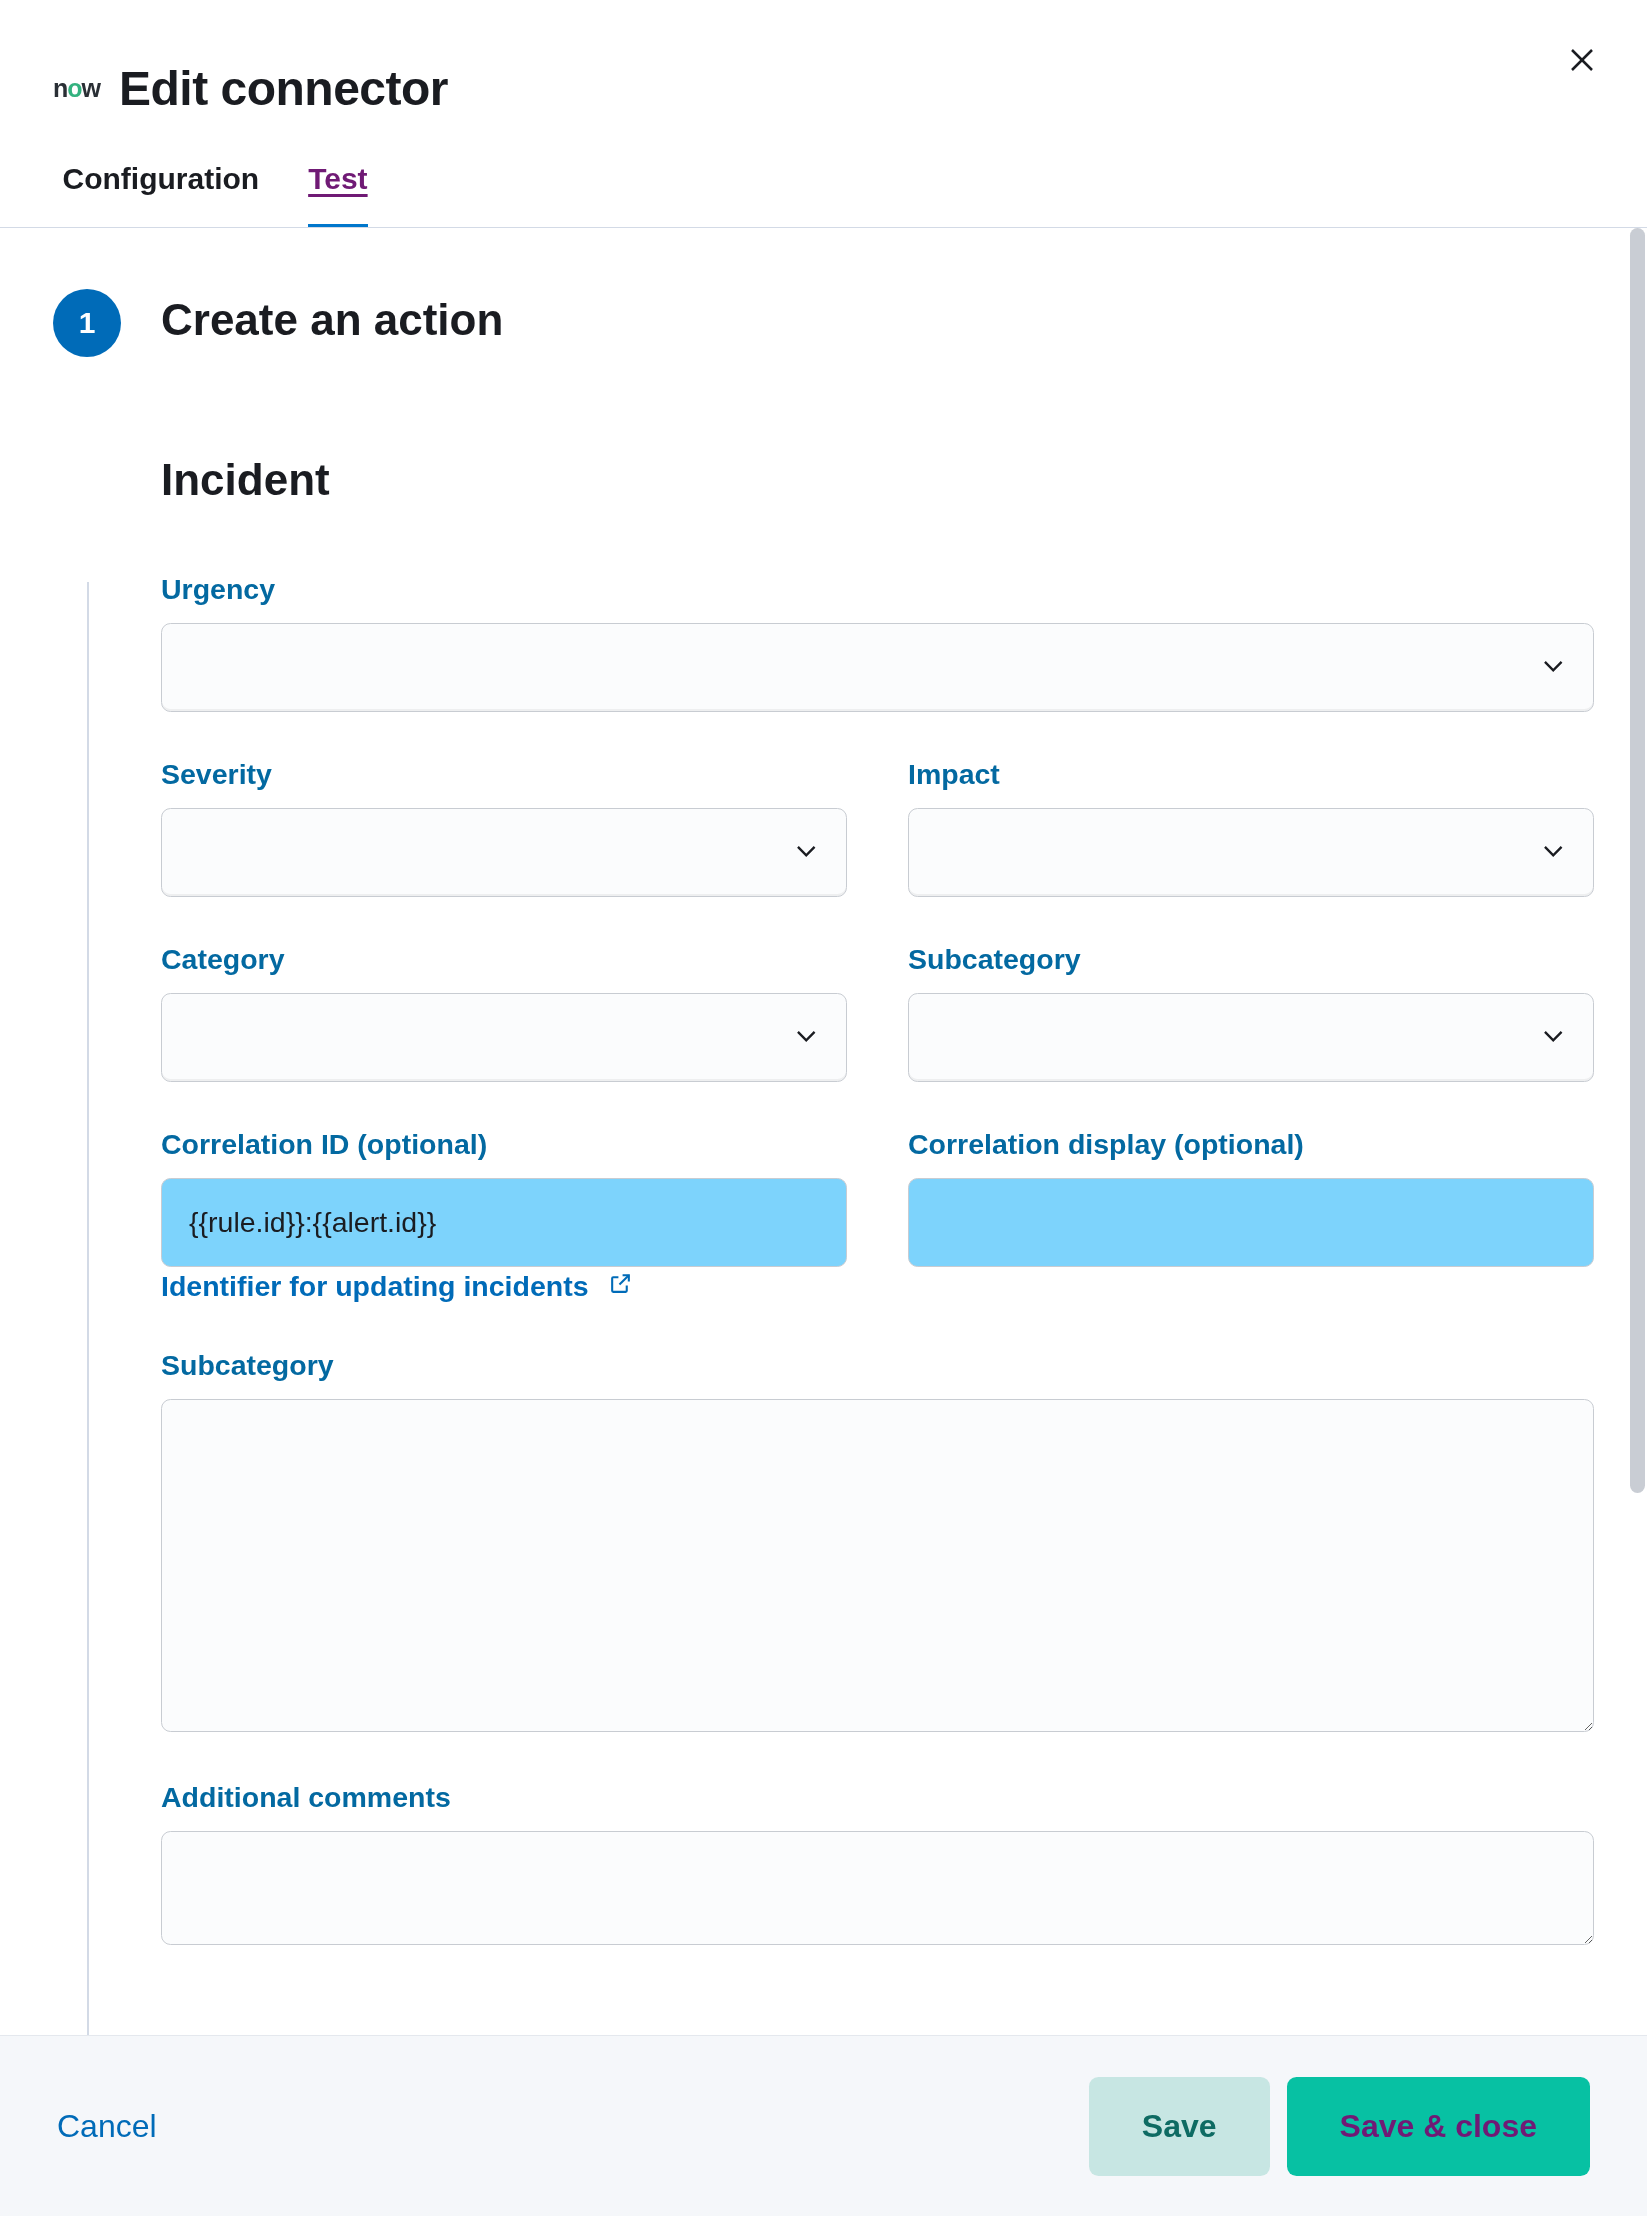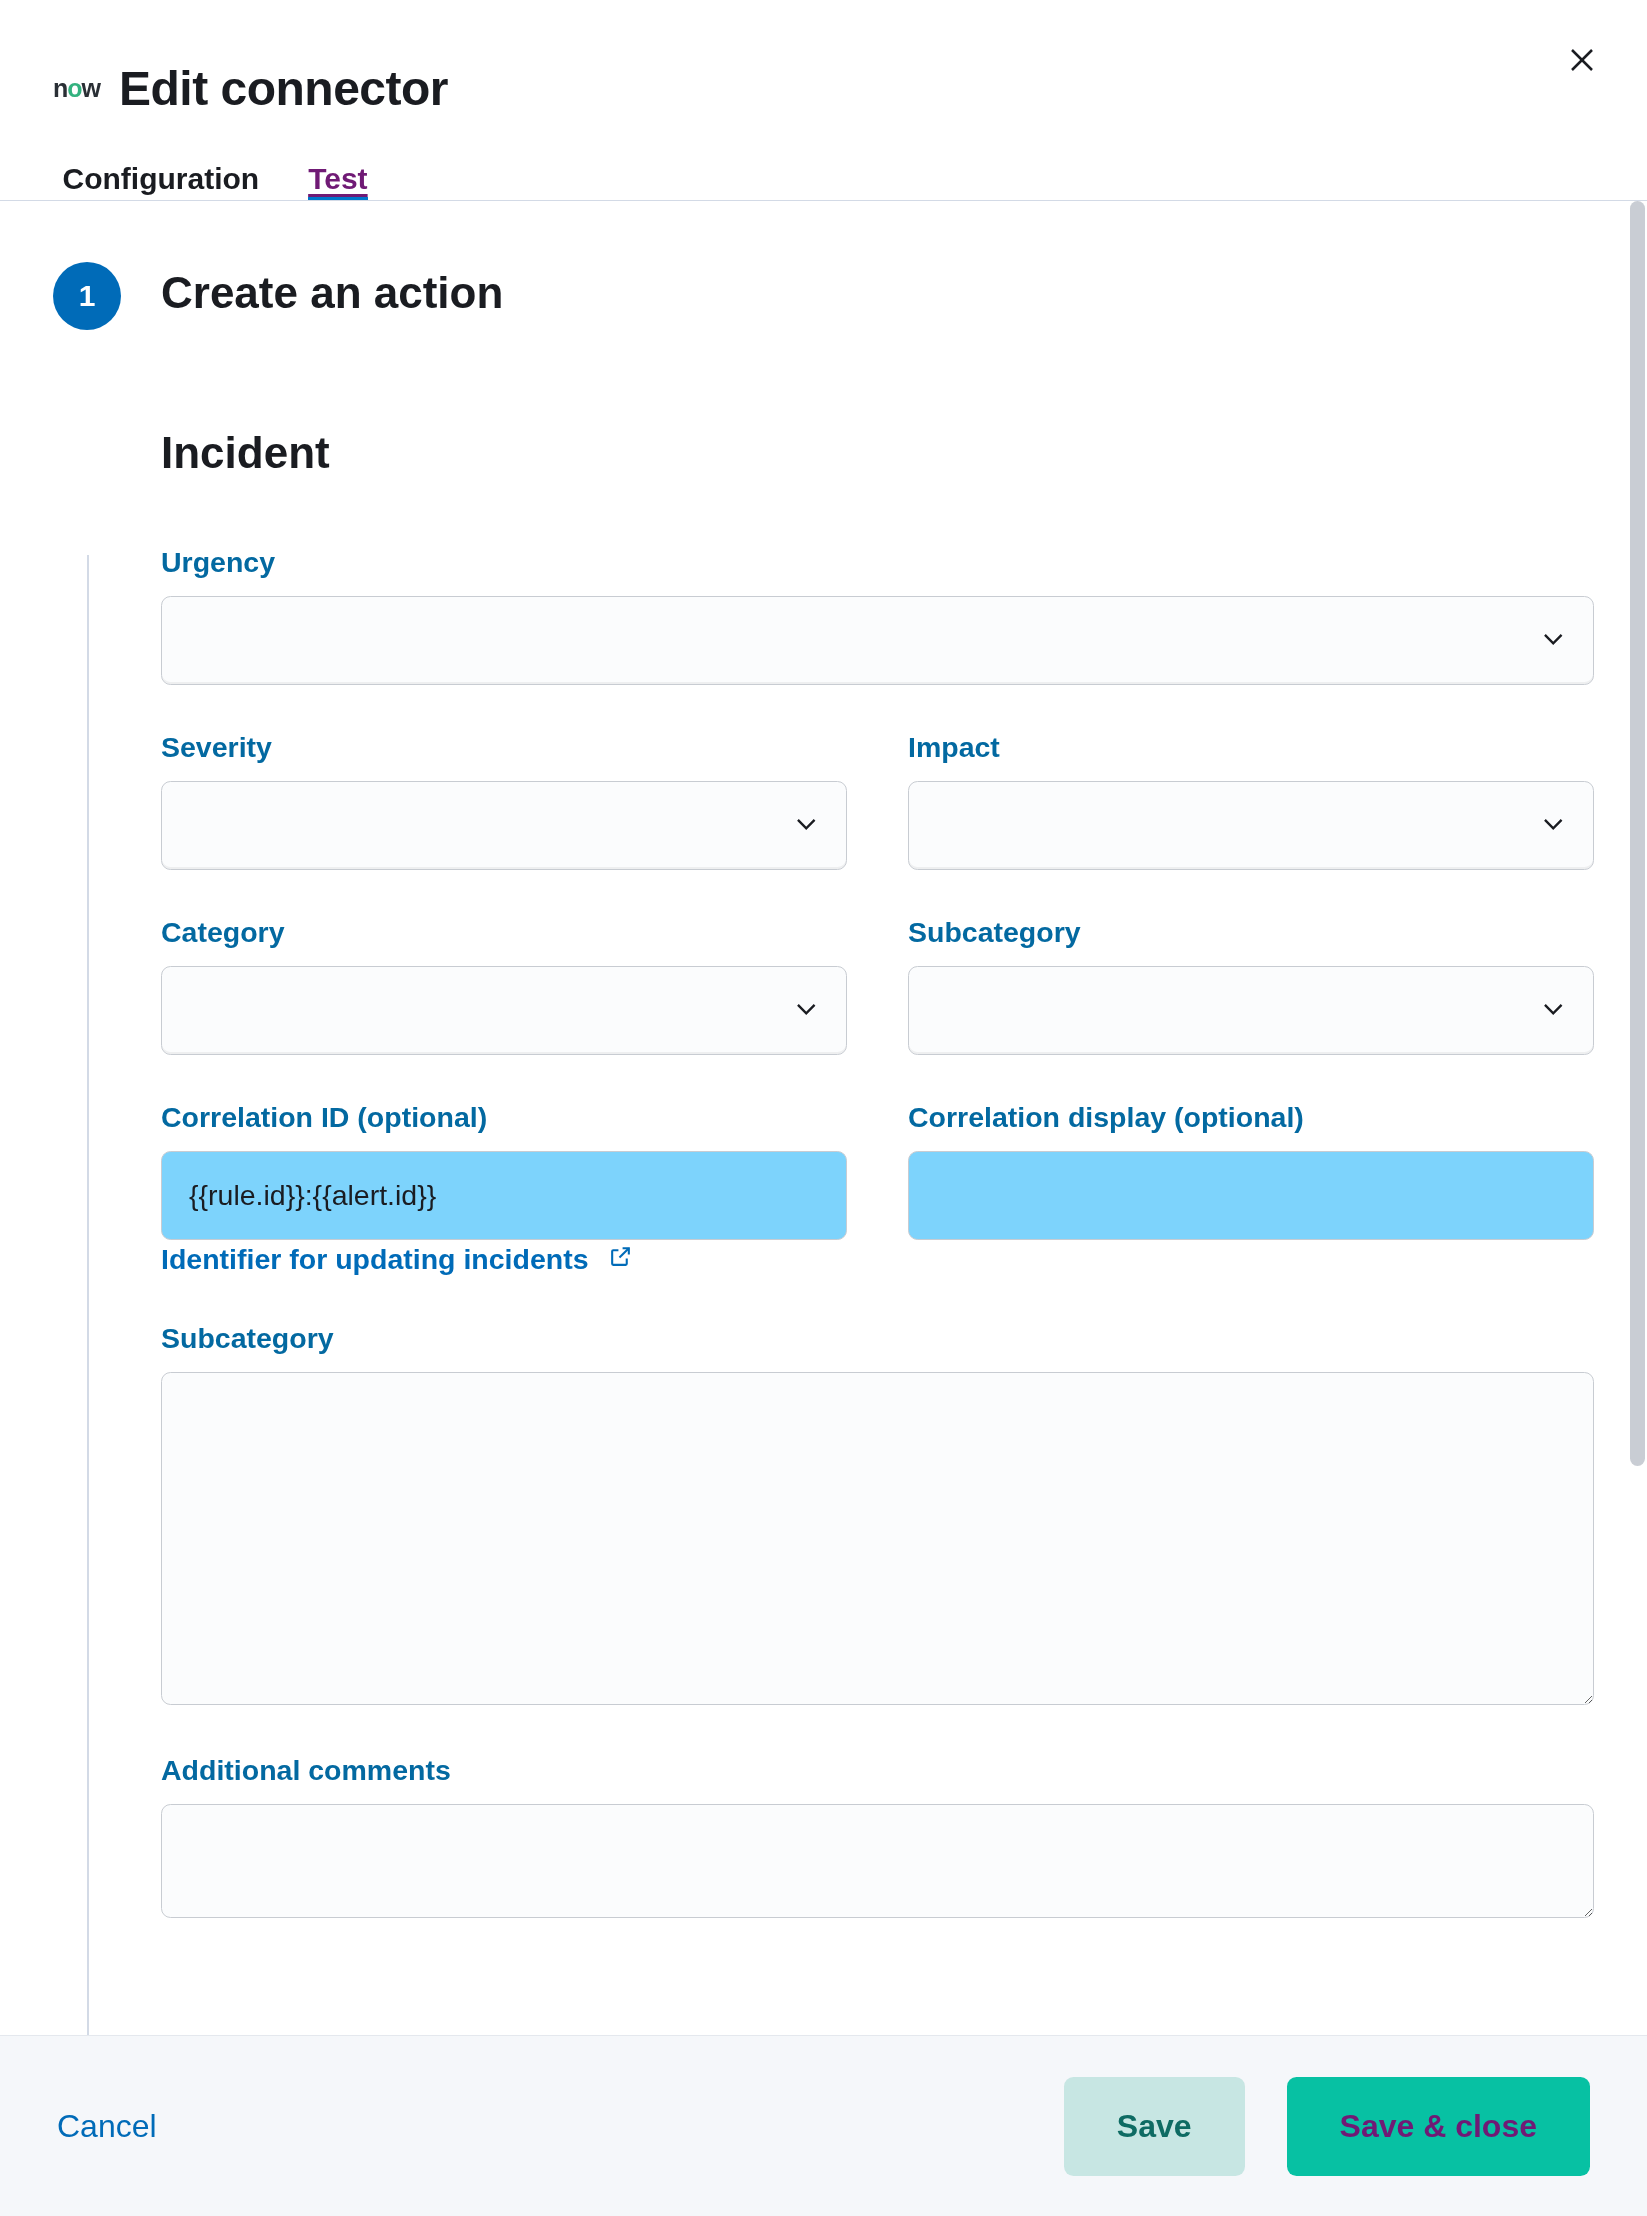--- a/index.html
+++ b/index.html
@@ -59,21 +59,21 @@
 
   .tabs {
     display: flex;
     gap: 49px;
     margin-top: 46px;
     padding: 0 9.5px;
   }
   .tab {
     font-size: 30px;
     font-weight: 700;
-    padding-bottom: 1px;
+    padding-bottom: 28px;
     cursor: pointer;
     color: #1a1c21;
     border-bottom: 4.8px solid transparent;
   }
   .tab.active {
     color: #701a75;
     text-decoration: underline;
     text-underline-offset: 4.8px;
     border-bottom-color: #0077cc;
   }
@@ -229,21 +229,21 @@
   .footer-left .link-btn {
     background: none;
     border: none;
     color: #006bb8;
     font-size: 32px;
     font-weight: 500;
     cursor: pointer;
   }
   .footer-right {
     display: flex;
-    gap: 42px;
+    gap: 17px;
   }
   .btn {
     height: 99px;
     padding: 0 53px;
     border-radius: 9.5px;
     font-size: 32px;
     font-weight: 600;
     border: none;
     cursor: pointer;
   }

